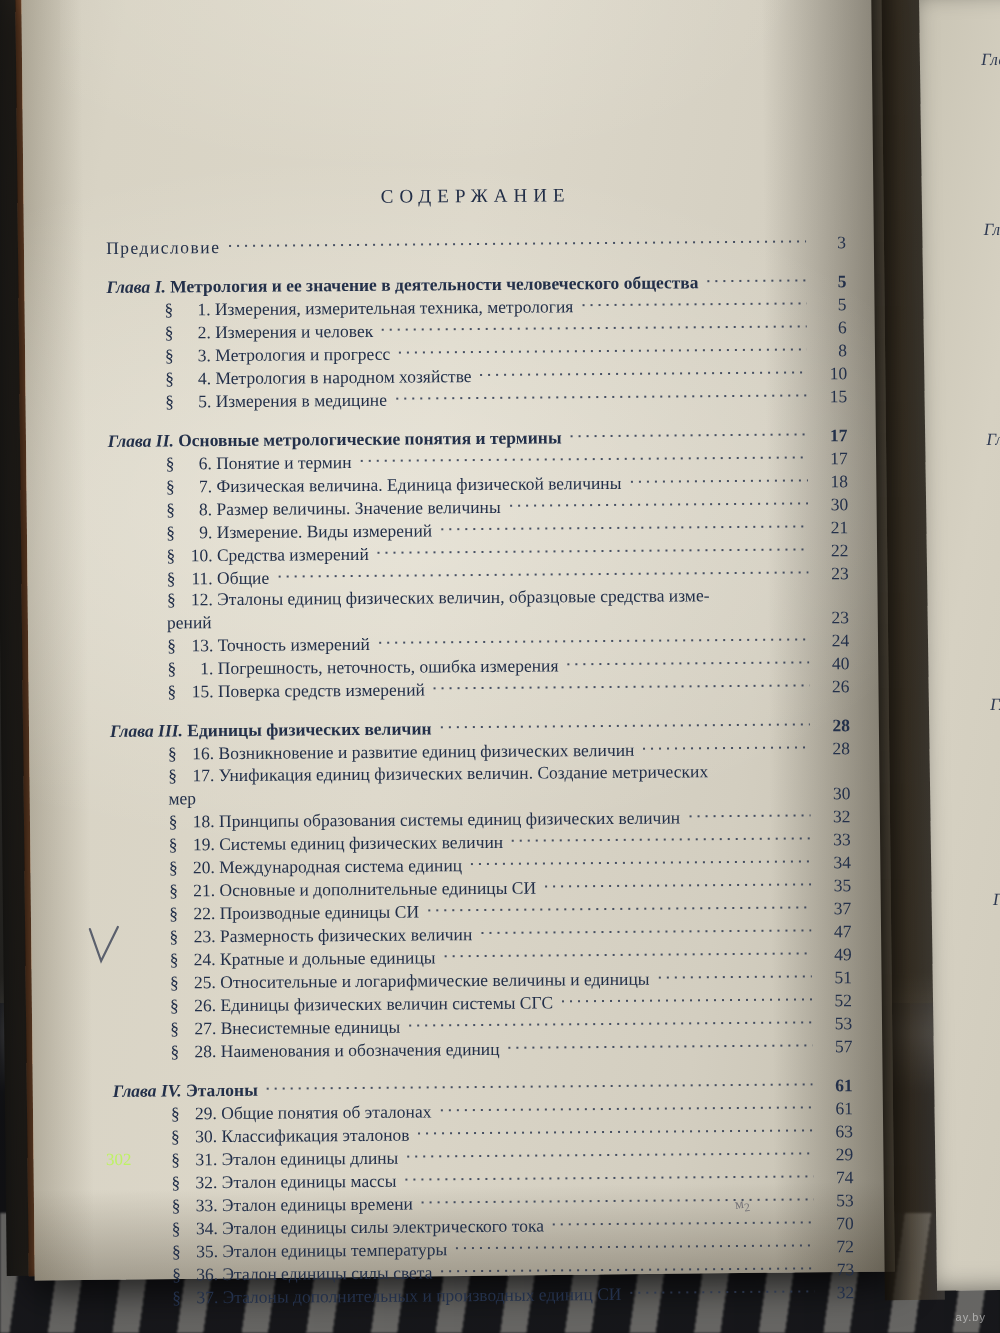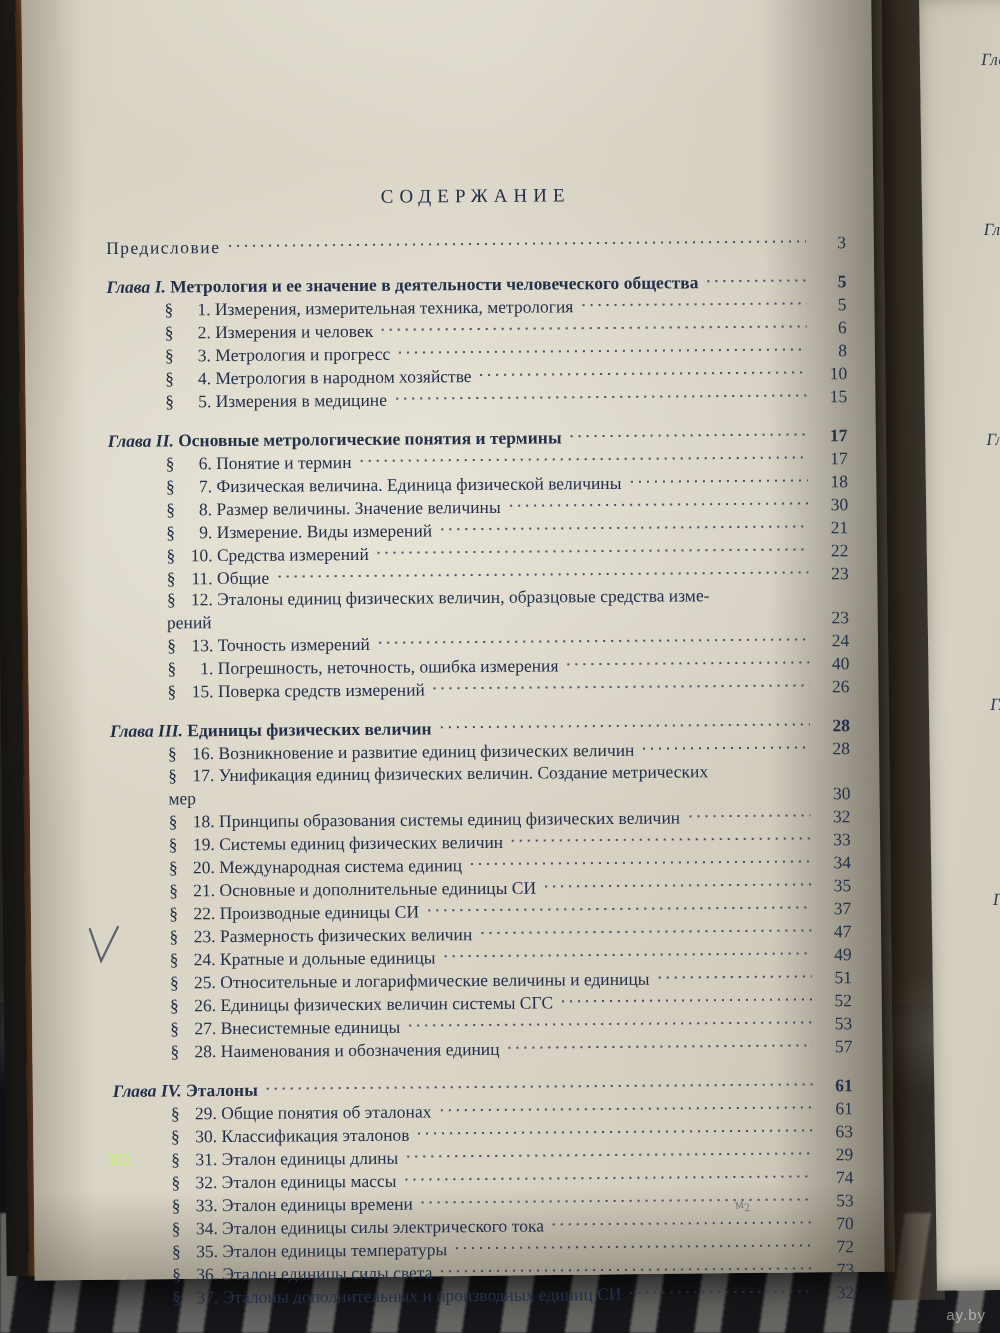--- a/index.html
+++ b/index.html
@@ -150,21 +150,21 @@
   .pencil svg{display:block;}
   .scribble{
     position:absolute;left:735px;top:1196px;
     color:#4a4a5a;font-size:14px;opacity:.65;transform:rotate(-8deg);
   }
   
   .wm{
     position:absolute;right:14px;bottom:10px;
     color:rgba(235,235,235,.55);
     font-family:"Liberation Sans",sans-serif;
-    font-size:15px;letter-spacing:1px;
+    font-size:11px;letter-spacing:1px;
   }
   .glare{
     position:absolute;left:60px;top:-20px;width:820px;height:400px;
     background:radial-gradient(600px 280px at 40% 0%, rgba(255,255,245,.18), rgba(255,255,245,0) 70%);
     pointer-events:none;
   }
 </style>
 </head>
 <body>
 

